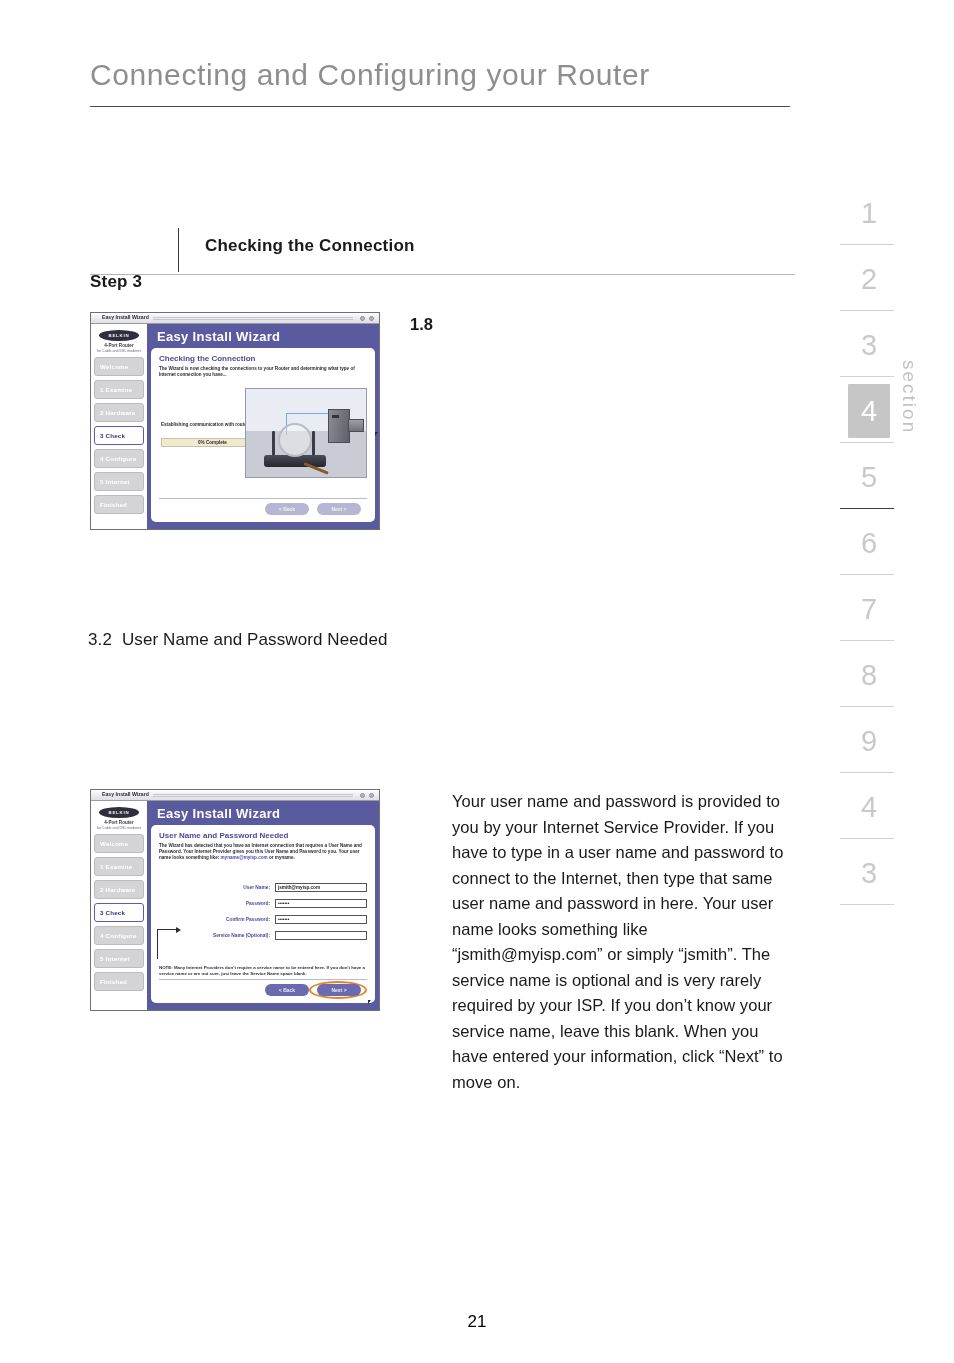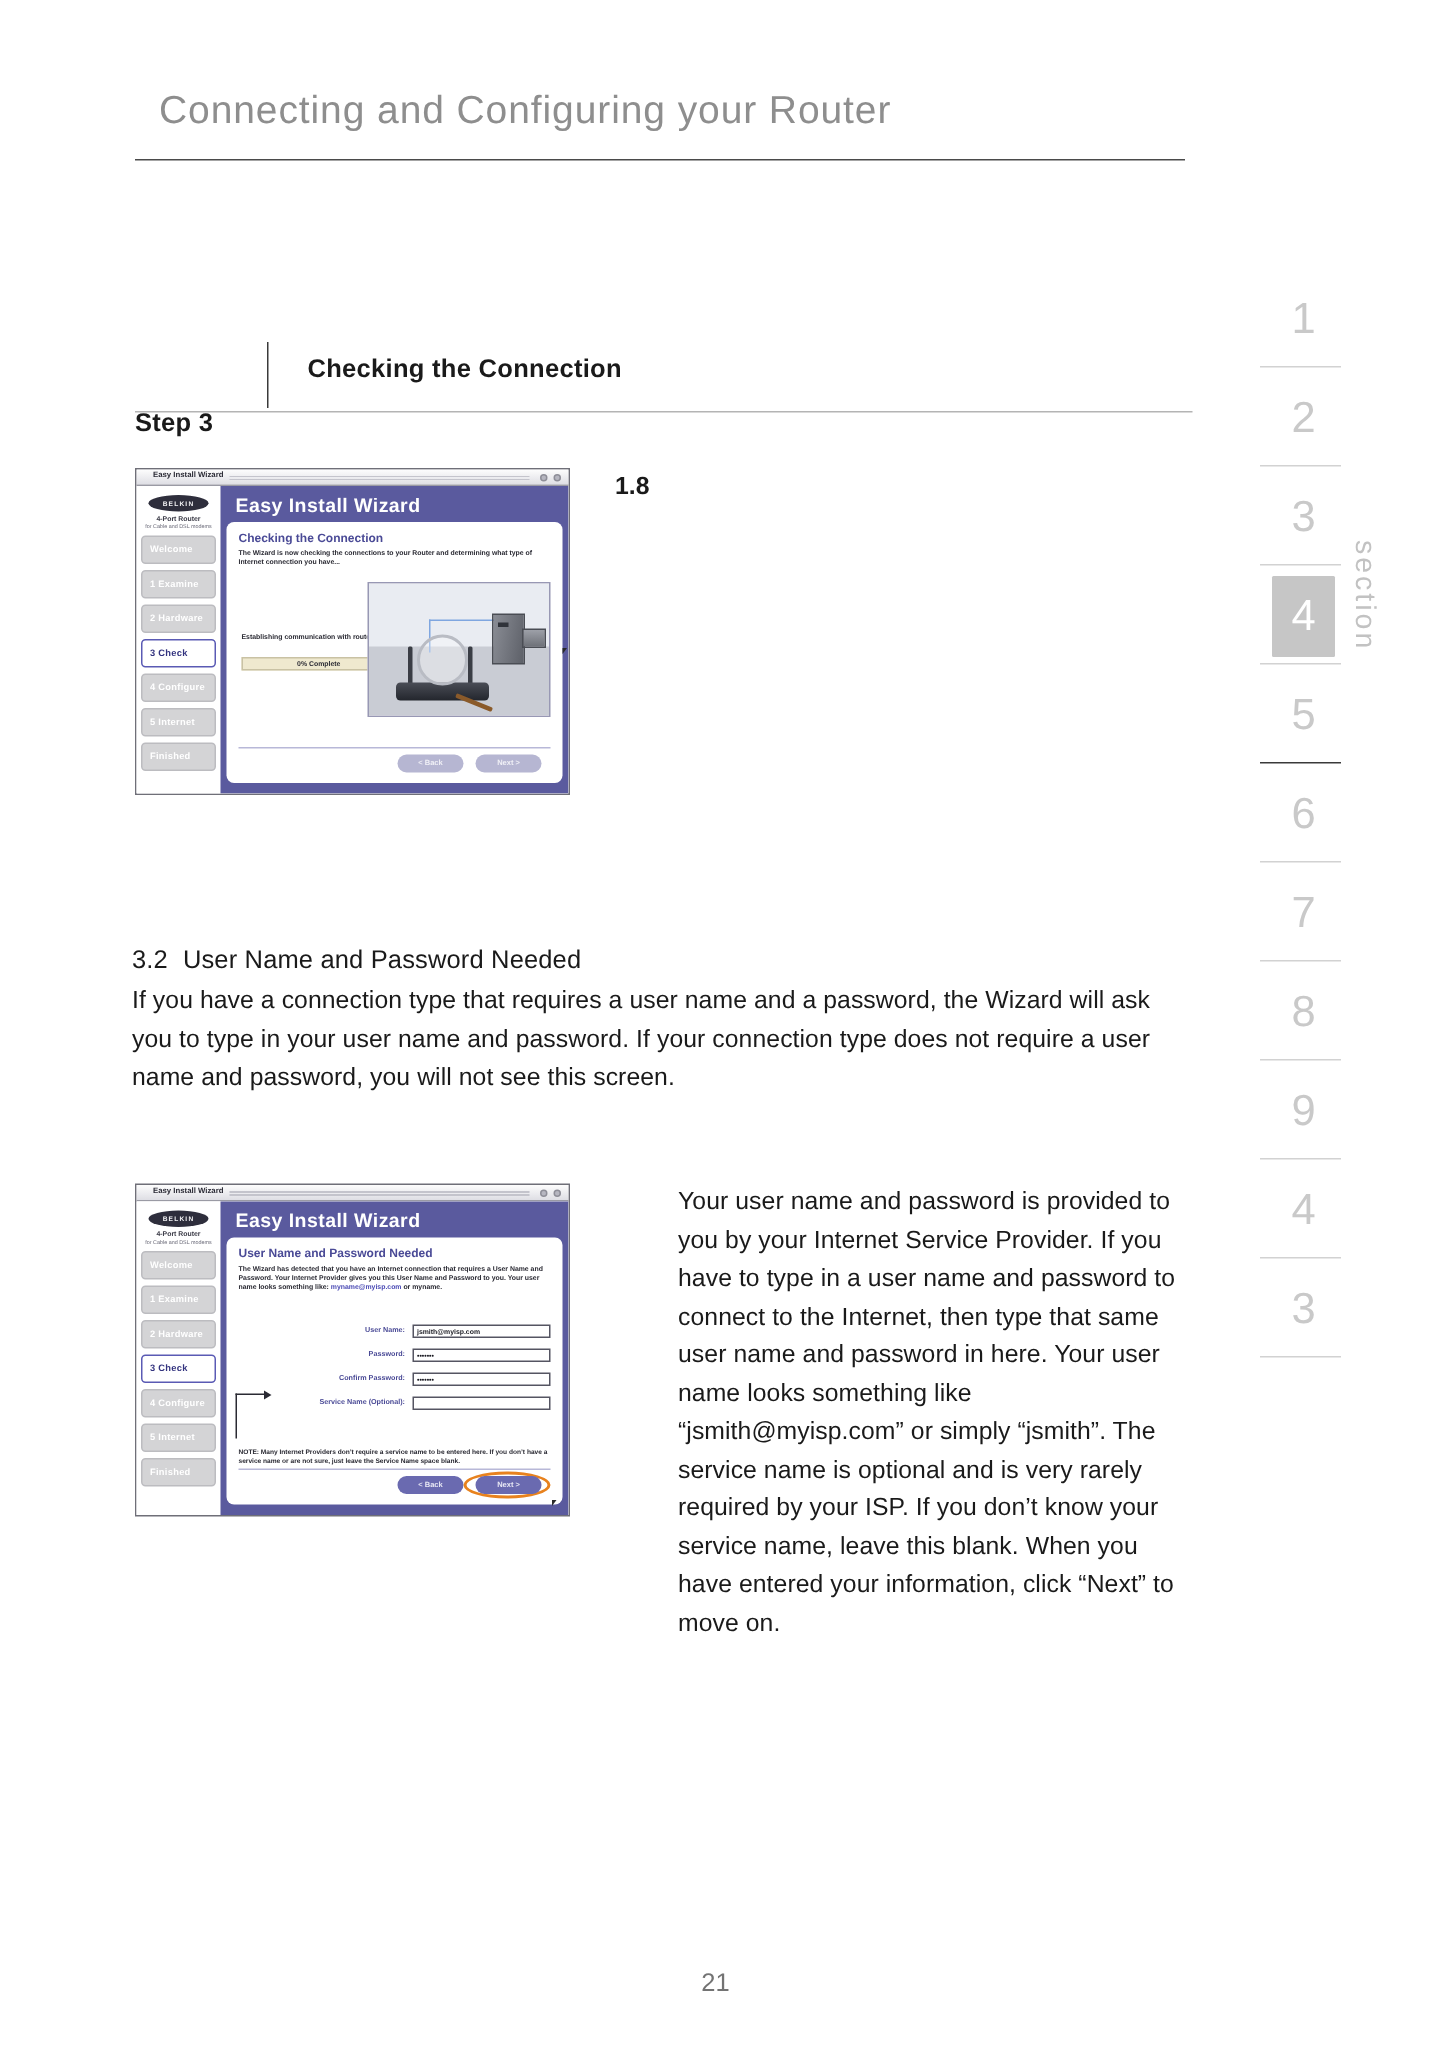--- a/index.html
+++ b/index.html
@@ -15,26 +15,25 @@
     color: #1a1a1a;
     overflow: hidden;
   }
 
   
   #page-title {
     position: absolute;
     left: 90px;
     top: 58px;
     width: 700px;
-    font-size: 26px;
+    font-size: 30px;
     font-weight: 400;
     letter-spacing: 0.6px;
     color: #8e8e8e;
     font-family: "Liberation Sans", sans-serif;
-    margin-left: 16px;
   }
   #title-rule {
     position: absolute;
     left: 90px;
     top: 106px;
     width: 700px;
     height: 1px;
     background: #4a4a4a;
   }
 
@@ -176,21 +175,21 @@
   }
 
   
   #page-number {
     position: absolute;
     left: 0;
     top: 1312px;
     width: 954px;
     text-align: center;
     font-size: 17px;
-    color: #737373;
+    color: #000000;
   }
 
   
   .shot {
     position: absolute;
     background: #ffffff;
     border: 1px solid #6f6f78;
     box-sizing: border-box;
     overflow: hidden;
   }
@@ -599,21 +598,20 @@
 </div>
 
 <div id="item31" class="para">
   <div class="num">1.8</div>
 </div>
 
 <div id="sec32">
   <div id="sec32-head">
     <span class="n">3.2</span><span>User Name and Password Needed</span>
   </div>
-  <div class="para">If you have a connection type that requires a user name and a password, the Wizard will ask you to type in your user name and password. If your connection type does not require a user name and password, you will not see this screen.</div>
 </div>
 
 <div class="shot" id="shot2">
   <div class="shot-titlebar">
     <div class="tb-text">Easy Install Wizard</div>
     <div class="tb-lines"></div>
     <div class="tb-btn" style="right:14px"></div>
     <div class="tb-btn" style="right:5px"></div>
   </div>
   <div class="shot-body">

